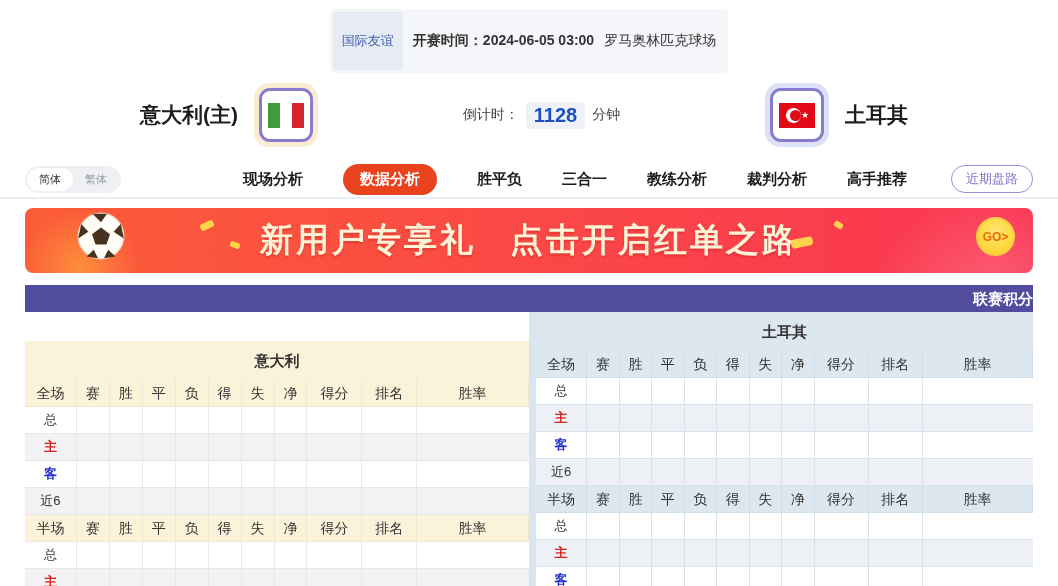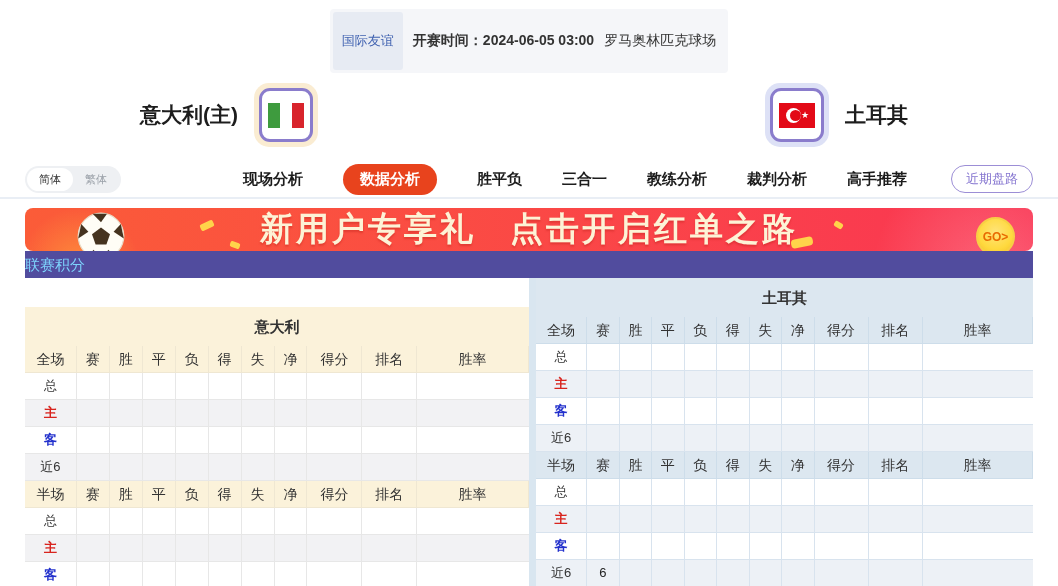--- a/index.html
+++ b/index.html
@@ -55,21 +55,21 @@
   .lang-toggle{display:flex;background:#eef0f3;border-radius:15px;padding:2px;font-size:11px;}
   .lang-opt{padding:4px 12px;border-radius:13px;color:#9aa0a8;cursor:pointer;}
   .lang-opt.selected{background:#fff;color:#333;}
   .nav-tabs{display:flex;align-items:flex-start;gap:40px;margin-left:122px;font-size:15px;font-weight:600;color:#1c1c1c;}
   .nav-tab{cursor:pointer;padding:6px 0;}
   .nav-tab.active{background:var(--accent-red);color:#fff;border-radius:16px;padding:6px 17px;}
   .recent-pill{margin-left:auto;border:1px solid #9c8ed6;color:#8575d0;font-size:13px;
     border-radius:14px;padding:4px 14px;cursor:pointer;}
 
   
-  .banner{position:relative;margin:9px 25px 0;height:43px;border-radius:8px;overflow:hidden;
+  .banner{position:relative;margin:9px 25px 12px;height:65px;border-radius:8px;overflow:hidden;
     background-image:
       radial-gradient(circle at 55px 60px,rgba(255,170,60,.65),rgba(255,170,60,0) 60px),
       radial-gradient(circle at 96% 150%,rgba(255,255,255,.22),rgba(255,255,255,0) 120px),
       linear-gradient(90deg,var(--banner-g1),var(--banner-g2));
     display:flex;align-items:center;cursor:pointer;}
   .ball{position:absolute;left:52px;top:4px;}
   .banner-text{width:100%;text-align:center;font-size:33px;font-weight:bold;
     color:var(--banner-cream);letter-spacing:3px;text-shadow:0 2px 2px rgba(180,30,20,.35);}
   .banner-text .gap{display:inline-block;width:34px;}
   .confetti{position:absolute;background:#ffd34a;border-radius:2px;}
@@ -77,22 +77,22 @@
   .c2{width:10px;height:6px;left:205px;top:34px;transform:rotate(20deg);}
   .c3{width:22px;height:9px;right:220px;top:30px;transform:rotate(-12deg);border-radius:4px;}
   .c4{width:9px;height:6px;right:190px;top:14px;transform:rotate(30deg);}
   .go-btn{position:absolute;right:18px;top:9px;width:39px;height:39px;border-radius:50%;
     background:radial-gradient(circle at 50% 38%,#ffe47a,var(--go-yellow) 60%,#f2bd27);
     border:2px solid #f7cf45;display:flex;align-items:center;justify-content:center;
     color:#e86a00;font-size:12px;font-weight:bold;cursor:pointer;}
 
   
   .league-table{margin:0 25px;}
-  .lt-title{background:var(--table-purple);color:#7dd3fc;font-weight:normal;font-size:15px;
-    text-align:left;height:27px;line-height:27px;}
+  .lt-title{background:var(--table-purple);color:#ffffff;font-weight:bold;font-size:15px;
+    text-align:right;height:27px;line-height:27px;}
   .lt-halves{display:flex;}
   .lt-half{width:50%;}
   .lt-half.away{border-left:7px solid #d9e6f0;}
   .half-team{height:39px;line-height:39px;text-align:center;font-weight:bold;font-size:15px;color:#333;}
   .home .half-team{background:var(--home-tint);margin-top:29px;}
   .away .half-team{background:var(--away-tint);}
   .trow{display:grid;grid-template-columns:52fr 33fr 33fr 33fr 33fr 33fr 33fr 33fr 55fr 55fr 112fr;
     height:27px;line-height:26px;font-size:13px;}
   .trow>div{text-align:center;overflow:hidden;white-space:nowrap;}
   .home .trow>div{border-right:1px solid #e7e7e7;border-bottom:1px solid #e7e7e7;}
@@ -123,20 +123,25 @@
 <div class="teams-row">
   <div class="team-group">
     <span class="team-name">意大利(主)</span>
     <span class="flag-frame home">
       <span class="flag-box">
         <span class="flag-it"></span>
       </span>
     </span>
   </div>
   <div class="spacer"></div>
+  <div class="countdown">
+    <span>倒计时：</span>
+    <span class="cd-value">1128</span>
+    <span>分钟</span>
+  </div>
   <div class="spacer"></div>
   <div class="team-group">
     <span class="flag-frame away">
       <span class="flag-box">
         <span class="flag-tr">
             <span class="cres1"></span>
             <span class="cres2"></span>
             <span class="star">★</span>
           </span>
       </span>

